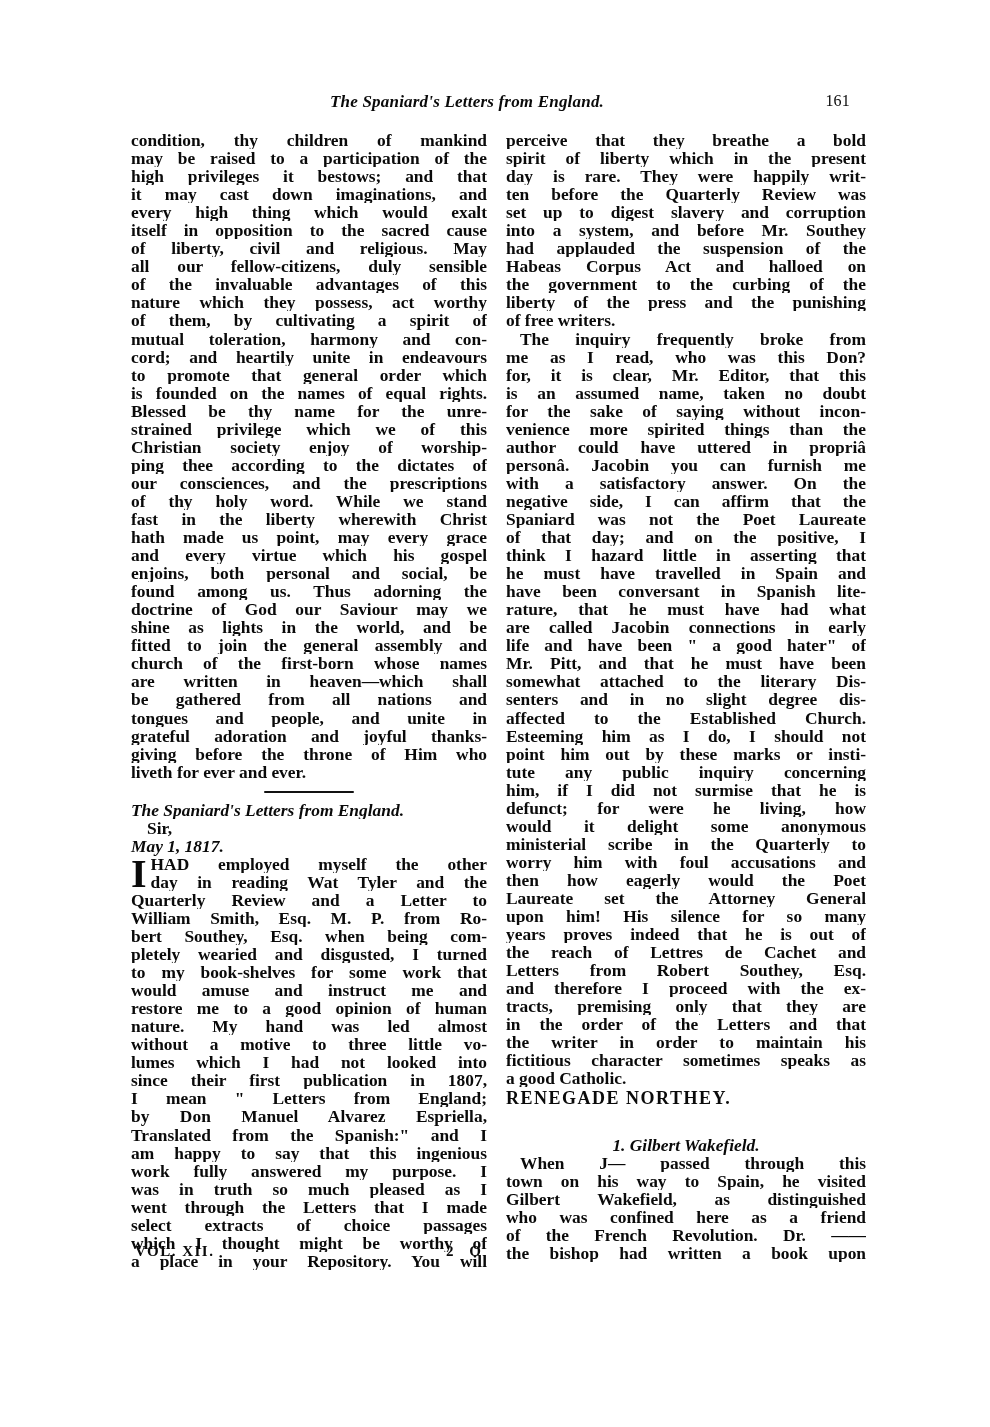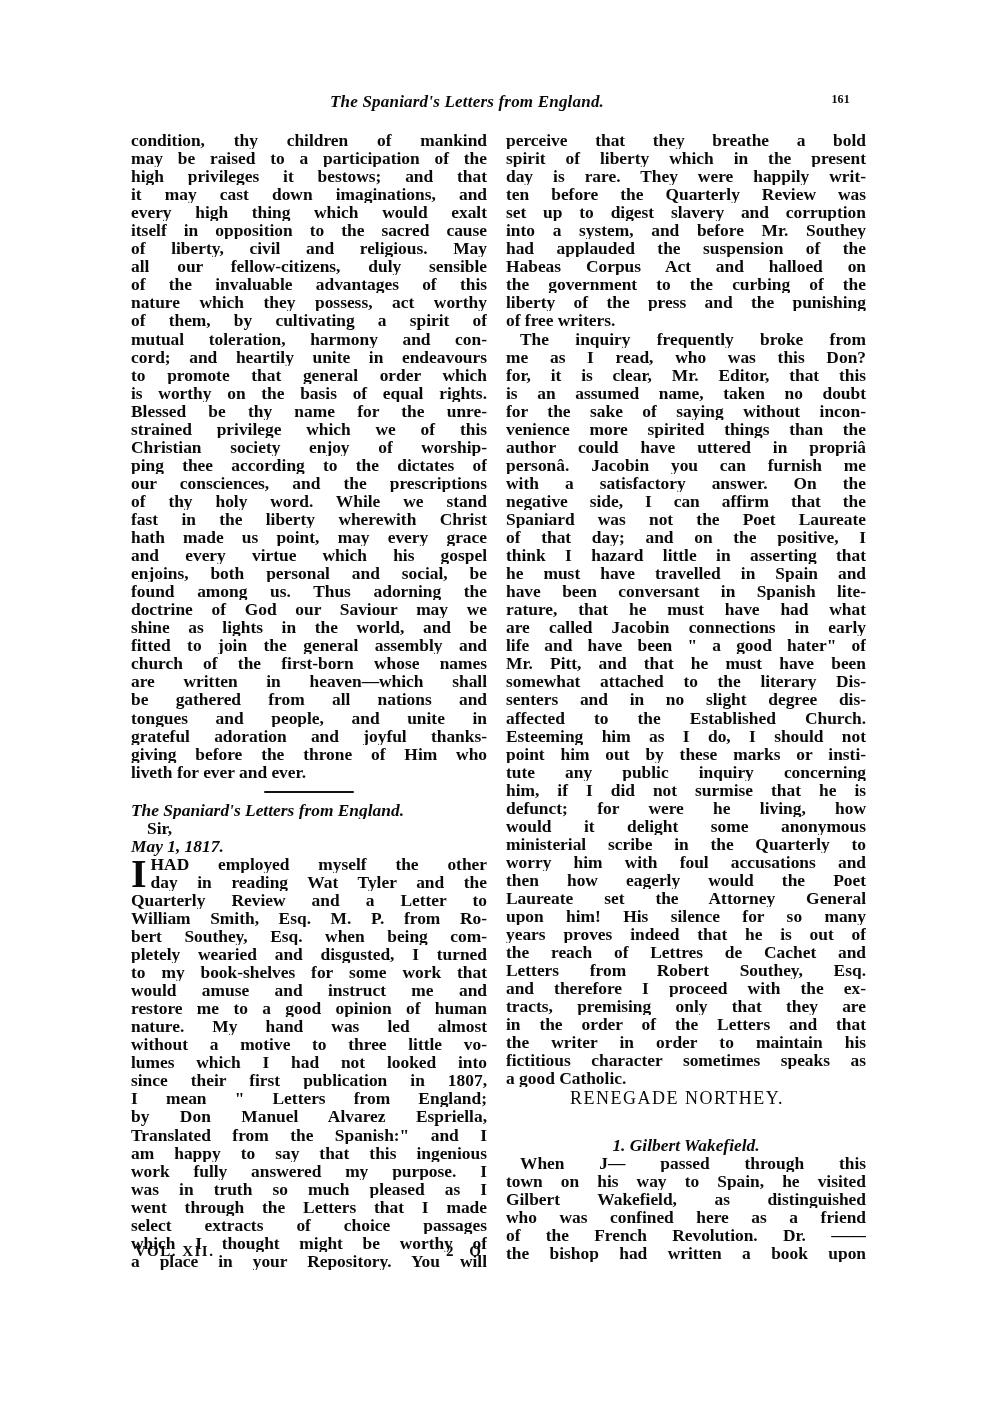--- a/index.html
+++ b/index.html
@@ -1,33 +1,33 @@
 <!DOCTYPE html>
 <html><head>
   <meta charset="utf-8">
   <style>
     html, body { margin: 0; padding: 0; background: #ffffff; }
     body { width: 990px; height: 1427px; position: relative; overflow: hidden; color: #0a0a0a; }
     .page { position: absolute; left: 0; top: 0; width: 958px; height: 1427px; background: #fff; }
     .running-head { position: absolute; top: 92px; left: 330px; width: 520px; height: 22px;
       font-family: "Liberation Serif", serif; font-style: italic; font-weight: bold; font-size: 17px; letter-spacing: 0.2px; }
     .running-head .title { position: absolute; left: 0; top: 0; }
-    .running-head .folio { position: absolute; right: 0; top: 0; font-style: normal; font-weight: bold; font-size: 12px; }
+    .running-head .folio { position: absolute; right: 0; top: 0; font-style: normal; font-weight: normal; font-size: 16px; }
     .col { position: absolute; top: 131px; font-family: "Liberation Serif", serif; font-size: 17.4px;
       line-height: 18.05px; text-align: justify; font-weight: bold; }
     .col.left { left: 131px; width: 356px; }
     .col.right { left: 506px; width: 360px; }
     .line { display: block; text-align: justify; text-align-last: justify; white-space: nowrap; overflow: hidden; height: 18.05px; }
     .line.last { text-align-last: left; }
     .indent { text-indent: 14px; }
     .rule { width: 90px; height: 2px; background: #111; margin: 10px auto 8px auto; border-radius: 1px; }
     .article-title { font-style: italic; text-align: left; }
     .dateline { display: flex; justify-content: center; padding-left: 0; flex-direction: column; }
     .dropcap { float: left; font-size: 40px; line-height: 34px; margin: 2px 4px 0 0; font-weight: bold; }
-    .signature { text-align: center; font-weight: normal; letter-spacing: 1.5px; font-size: 18px; margin-top: 2px; padding-right: 18px; }
+    .signature { text-align: left; font-weight: bold; letter-spacing: 1.5px; font-size: 18px; margin-top: 2px; padding-right: 18px; }
     .section-head { text-align: center; font-style: italic; margin-top: 28px; }
     .footer { position: absolute; top: 1243px; left: 135px; width: 352px; font-family: "Liberation Serif", serif;
       font-weight: bold; font-size: 15px; letter-spacing: 1.5px; }
     .footer .vol { position: absolute; left: 0; top: 0; }
     .footer .sig { position: absolute; right: 0; top: 0; letter-spacing: 6px; }
   </style>
 </head>
 <body>
 
 <div class="page">
@@ -46,21 +46,21 @@
         <div class="line">every high thing which would exalt</div>
         <div class="line">itself in opposition to the sacred cause</div>
         <div class="line">of liberty, civil and religious.  May</div>
         <div class="line">all our fellow-citizens, duly sensible</div>
         <div class="line">of the invaluable advantages of this</div>
         <div class="line">nature which they possess, act worthy</div>
         <div class="line">of them, by cultivating a spirit of</div>
         <div class="line">mutual toleration, harmony and con-</div>
         <div class="line">cord; and heartily unite in endeavours</div>
         <div class="line">to promote that general order which</div>
-        <div class="line">is worthy on the basis of equal rights.</div>
+        <div class="line">is founded on the names of equal rights.</div>
         <div class="line">Blessed be thy name for the unre-</div>
         <div class="line">strained privilege which we of this</div>
         <div class="line">Christian society enjoy of worship-</div>
         <div class="line">ping thee according to the dictates of</div>
         <div class="line">our consciences, and the prescriptions</div>
         <div class="line">of thy holy word.  While we stand</div>
         <div class="line">fast in the liberty wherewith Christ</div>
         <div class="line">hath made us point, may every grace</div>
         <div class="line">and every virtue which his gospel</div>
         <div class="line">enjoins, both personal and social, be</div>

